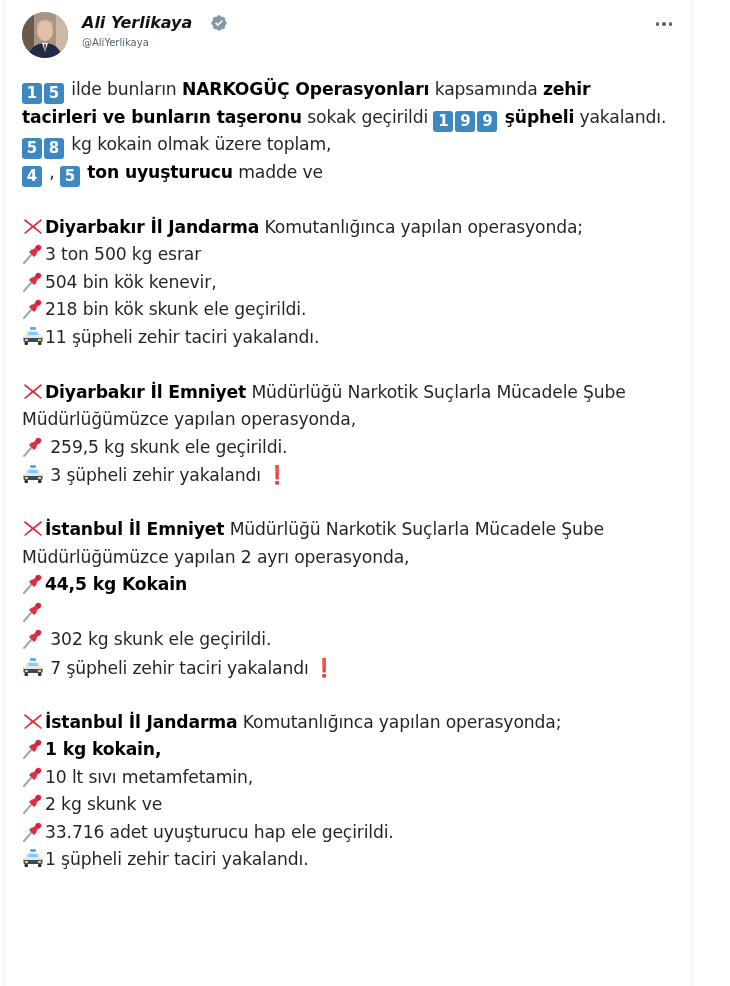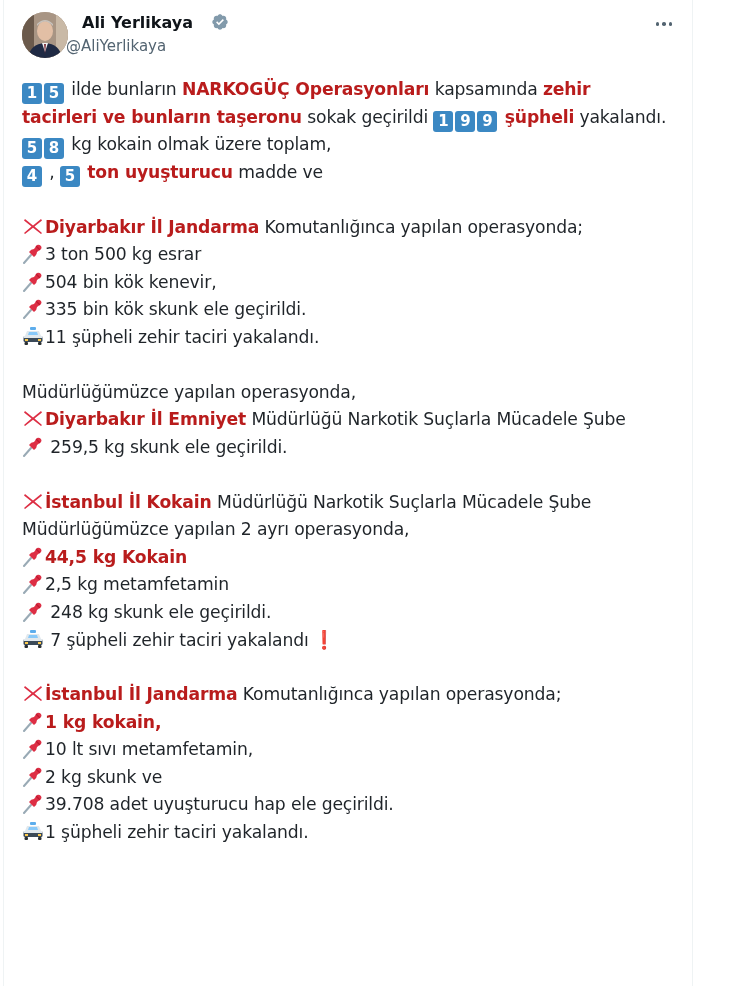--- a/index.html
+++ b/index.html
@@ -5,33 +5,33 @@
   html, body { margin:0; padding:0; background:#ffffff; }
   body { width:730px; height:986px; overflow:hidden; position:relative;
          font-family:"DejaVu Sans","Liberation Sans",sans-serif; color:#0f1419; }
   .left-border { position:absolute; left:3px; top:0; width:1px; height:986px; background:#eff3f4; }
   .right-border { position:absolute; left:692px; top:0; width:1px; height:986px; background:#eff3f4; }
   .tweet { position:absolute; left:22px; top:0; width:662px; }
   .header { position:relative; height:68px; }
   .avatar { position:absolute; left:0; top:12px; width:46px; height:46px; border-radius:50%;
             overflow:hidden; background:#b9a99a; }
   .avatar svg { width:46px; height:46px; display:block; }
-  .name-row { position:absolute; left:60px; top:13px; display:flex; align-items:flex-start; gap:18px; }
+  .name-row { position:absolute; left:60px; top:13px; display:flex; align-items:flex-end; gap:18px;font-style:italic; }
   .display-name { font-weight:bold; font-size:16px; color:#0f1419; }
   .verified { width:18px; height:18px; display:inline-block; }
-  .handle { position:absolute; left:44px; top:37px; font-size:15px; color:#536471; }
+  .handle { position:absolute; left:60px; top:37px; font-size:10px; color:#536471; }
   .more { position:absolute; left:630px; top:16px; width:24px; height:16px; display:flex;
           justify-content:center; align-items:center; gap:3px; cursor:pointer; }
   .more span { width:3.5px; height:3.5px; border-radius:50%; background:#536471; display:block; }
 
   .body { position:absolute; left:0; top:76px; width:670px; font-size:17.2px; line-height:27.5px;
           color:#1f2429; letter-spacing:-0.15px; }
   .line { white-space:nowrap; height:27.5px; }
   .gap { height:27.5px; }
-  b { font-weight:bold; color:#b91c1c; }
+  b { font-weight:bold; color:#000000; }
   .kc { display:inline-block; width:20px; height:21px; line-height:21px; text-align:center;
         background:#3b88c3; color:#fff; font-weight:bold; font-size:15px; border-radius:3px;
         margin-right:2px; vertical-align:-3px; letter-spacing:0; }
   .emoji { display:inline-block; width:22px; height:22px; vertical-align:-4px; margin-right:1px; }
   .emoji svg { width:22px; height:22px; display:block; }
   .excl { color:#d9323e; font-weight:bold; font-size:18px; }
 </style>
 </head>
 <body>
 
@@ -96,62 +96,73 @@
             </svg></span><span style="white-space:pre">3 ton 500 kg esrar</span></div>
         <div class="line"><span class="emoji"><svg viewBox="0 0 22 22">
               <path d="M2 21 L9 13" stroke="#99aab5" stroke-width="2" stroke-linecap="round"></path>
               <path d="M7 10 Q9 7 12 7 L15 3 Q17 2 19 4 Q20 6 19 7 L15 10 Q15 13 12 15 Z" fill="#dd2e44"></path>
               <path d="M14 4 L18 8" stroke="#be1931" stroke-width="1.2"></path>
             </svg></span><span style="white-space:pre">504 bin kök kenevir,</span></div>
         <div class="line"><span class="emoji"><svg viewBox="0 0 22 22">
               <path d="M2 21 L9 13" stroke="#99aab5" stroke-width="2" stroke-linecap="round"></path>
               <path d="M7 10 Q9 7 12 7 L15 3 Q17 2 19 4 Q20 6 19 7 L15 10 Q15 13 12 15 Z" fill="#dd2e44"></path>
               <path d="M14 4 L18 8" stroke="#be1931" stroke-width="1.2"></path>
-            </svg></span><span style="white-space:pre">335 bin kök skunk ele geçirildi.</span></div>
+            </svg></span><span style="white-space:pre">218 bin kök skunk ele geçirildi.</span></div>
         <div class="line"><span class="emoji"><svg viewBox="0 0 22 22">
               <rect x="8" y="2" width="6" height="3" rx="1" fill="#5dadec"></rect>
               <path d="M3 11 L5 6 L17 6 L19 11 Z" fill="#e1e8ed"></path>
               <path d="M6 10 L7 7 L15 7 L16 10 Z" fill="#88c9f9"></path>
               <rect x="1.5" y="11" width="19" height="6" rx="1.5" fill="#3b4a58"></rect>
               <rect x="1.5" y="11" width="19" height="2" fill="#e1e8ed"></rect>
               <rect x="3" y="14" width="3" height="2" fill="#ffcc4d"></rect>
               <rect x="16" y="14" width="3" height="2" fill="#ffcc4d"></rect>
               <rect x="2.5" y="17" width="3.5" height="3" rx="1" fill="#292f33"></rect>
               <rect x="16" y="17" width="3.5" height="3" rx="1" fill="#292f33"></rect>
             </svg></span><span style="white-space:pre">11 şüpheli zehir taciri yakalandı.</span></div>
         <div class="gap"></div>
+        <div class="line"><span class="emoji"><svg viewBox="0 0 22 22">
+              <path d="M3 4 L11 10.5 L19 4 L20 5.5 L12.5 11.5 L20 18 L19 19 L11 12.8 L3 19 L2 18 L9.5 11.5 L2 5.5 Z" fill="#dd2e44"></path>
+            </svg></span><b>Diyarbakır İl Emniyet</b><span> Müdürlüğü Narkotik Suçlarla Mücadele Şube</span></div>
         <div class="line">Müdürlüğümüzce yapılan operasyonda,</div>
         <div class="line"><span class="emoji"><svg viewBox="0 0 22 22">
-              <path d="M3 4 L11 10.5 L19 4 L20 5.5 L12.5 11.5 L20 18 L19 19 L11 12.8 L3 19 L2 18 L9.5 11.5 L2 5.5 Z" fill="#dd2e44"></path>
-            </svg></span><b>Diyarbakır İl Emniyet</b><span> Müdürlüğü Narkotik Suçlarla Mücadele Şube</span></div>
-        <div class="line"><span class="emoji"><svg viewBox="0 0 22 22">
               <path d="M2 21 L9 13" stroke="#99aab5" stroke-width="2" stroke-linecap="round"></path>
               <path d="M7 10 Q9 7 12 7 L15 3 Q17 2 19 4 Q20 6 19 7 L15 10 Q15 13 12 15 Z" fill="#dd2e44"></path>
               <path d="M14 4 L18 8" stroke="#be1931" stroke-width="1.2"></path>
             </svg></span><span style="white-space:pre"> 259,5 kg skunk ele geçirildi.</span></div>
-        <div class="gap"></div>
-        <div class="line"><span class="emoji"><svg viewBox="0 0 22 22">
-              <path d="M3 4 L11 10.5 L19 4 L20 5.5 L12.5 11.5 L20 18 L19 19 L11 12.8 L3 19 L2 18 L9.5 11.5 L2 5.5 Z" fill="#dd2e44"></path>
-            </svg></span><b>İstanbul İl Kokain</b><span> Müdürlüğü Narkotik Suçlarla Mücadele Şube</span></div>
+        <div class="line"><span class="emoji"><svg viewBox="0 0 22 22">
+              <rect x="8" y="2" width="6" height="3" rx="1" fill="#5dadec"></rect>
+              <path d="M3 11 L5 6 L17 6 L19 11 Z" fill="#e1e8ed"></path>
+              <path d="M6 10 L7 7 L15 7 L16 10 Z" fill="#88c9f9"></path>
+              <rect x="1.5" y="11" width="19" height="6" rx="1.5" fill="#3b4a58"></rect>
+              <rect x="1.5" y="11" width="19" height="2" fill="#e1e8ed"></rect>
+              <rect x="3" y="14" width="3" height="2" fill="#ffcc4d"></rect>
+              <rect x="16" y="14" width="3" height="2" fill="#ffcc4d"></rect>
+              <rect x="2.5" y="17" width="3.5" height="3" rx="1" fill="#292f33"></rect>
+              <rect x="16" y="17" width="3.5" height="3" rx="1" fill="#292f33"></rect>
+            </svg></span><span style="white-space:pre"> 3 şüpheli zehir yakalandı </span><span class="excl">❗</span></div>
+        <div class="gap"></div>
+        <div class="line"><span class="emoji"><svg viewBox="0 0 22 22">
+              <path d="M3 4 L11 10.5 L19 4 L20 5.5 L12.5 11.5 L20 18 L19 19 L11 12.8 L3 19 L2 18 L9.5 11.5 L2 5.5 Z" fill="#dd2e44"></path>
+            </svg></span><b>İstanbul İl Emniyet</b><span> Müdürlüğü Narkotik Suçlarla Mücadele Şube</span></div>
         <div class="line">Müdürlüğümüzce yapılan 2 ayrı operasyonda,</div>
         <div class="line"><span class="emoji"><svg viewBox="0 0 22 22">
               <path d="M2 21 L9 13" stroke="#99aab5" stroke-width="2" stroke-linecap="round"></path>
               <path d="M7 10 Q9 7 12 7 L15 3 Q17 2 19 4 Q20 6 19 7 L15 10 Q15 13 12 15 Z" fill="#dd2e44"></path>
               <path d="M14 4 L18 8" stroke="#be1931" stroke-width="1.2"></path>
             </svg></span><b style="white-space:pre">44,5 kg Kokain</b></div>
         <div class="line"><span class="emoji"><svg viewBox="0 0 22 22">
               <path d="M2 21 L9 13" stroke="#99aab5" stroke-width="2" stroke-linecap="round"></path>
               <path d="M7 10 Q9 7 12 7 L15 3 Q17 2 19 4 Q20 6 19 7 L15 10 Q15 13 12 15 Z" fill="#dd2e44"></path>
               <path d="M14 4 L18 8" stroke="#be1931" stroke-width="1.2"></path>
-            </svg></span><span style="white-space:pre">2,5 kg metamfetamin</span></div>
-        <div class="line"><span class="emoji"><svg viewBox="0 0 22 22">
-              <path d="M2 21 L9 13" stroke="#99aab5" stroke-width="2" stroke-linecap="round"></path>
-              <path d="M7 10 Q9 7 12 7 L15 3 Q17 2 19 4 Q20 6 19 7 L15 10 Q15 13 12 15 Z" fill="#dd2e44"></path>
-              <path d="M14 4 L18 8" stroke="#be1931" stroke-width="1.2"></path>
-            </svg></span><span style="white-space:pre"> 248 kg skunk ele geçirildi.</span></div>
+            </svg></span></div>
+        <div class="line"><span class="emoji"><svg viewBox="0 0 22 22">
+              <path d="M2 21 L9 13" stroke="#99aab5" stroke-width="2" stroke-linecap="round"></path>
+              <path d="M7 10 Q9 7 12 7 L15 3 Q17 2 19 4 Q20 6 19 7 L15 10 Q15 13 12 15 Z" fill="#dd2e44"></path>
+              <path d="M14 4 L18 8" stroke="#be1931" stroke-width="1.2"></path>
+            </svg></span><span style="white-space:pre"> 302 kg skunk ele geçirildi.</span></div>
         <div class="line"><span class="emoji"><svg viewBox="0 0 22 22">
               <rect x="8" y="2" width="6" height="3" rx="1" fill="#5dadec"></rect>
               <path d="M3 11 L5 6 L17 6 L19 11 Z" fill="#e1e8ed"></path>
               <path d="M6 10 L7 7 L15 7 L16 10 Z" fill="#88c9f9"></path>
               <rect x="1.5" y="11" width="19" height="6" rx="1.5" fill="#3b4a58"></rect>
               <rect x="1.5" y="11" width="19" height="2" fill="#e1e8ed"></rect>
               <rect x="3" y="14" width="3" height="2" fill="#ffcc4d"></rect>
               <rect x="16" y="14" width="3" height="2" fill="#ffcc4d"></rect>
               <rect x="2.5" y="17" width="3.5" height="3" rx="1" fill="#292f33"></rect>
               <rect x="16" y="17" width="3.5" height="3" rx="1" fill="#292f33"></rect>
@@ -172,21 +183,21 @@
             </svg></span><span style="white-space:pre">10 lt sıvı metamfetamin,</span></div>
         <div class="line"><span class="emoji"><svg viewBox="0 0 22 22">
               <path d="M2 21 L9 13" stroke="#99aab5" stroke-width="2" stroke-linecap="round"></path>
               <path d="M7 10 Q9 7 12 7 L15 3 Q17 2 19 4 Q20 6 19 7 L15 10 Q15 13 12 15 Z" fill="#dd2e44"></path>
               <path d="M14 4 L18 8" stroke="#be1931" stroke-width="1.2"></path>
             </svg></span><span style="white-space:pre">2 kg skunk ve</span></div>
         <div class="line"><span class="emoji"><svg viewBox="0 0 22 22">
               <path d="M2 21 L9 13" stroke="#99aab5" stroke-width="2" stroke-linecap="round"></path>
               <path d="M7 10 Q9 7 12 7 L15 3 Q17 2 19 4 Q20 6 19 7 L15 10 Q15 13 12 15 Z" fill="#dd2e44"></path>
               <path d="M14 4 L18 8" stroke="#be1931" stroke-width="1.2"></path>
-            </svg></span><span style="white-space:pre">39.708 adet uyuşturucu hap ele geçirildi.</span></div>
+            </svg></span><span style="white-space:pre">33.716 adet uyuşturucu hap ele geçirildi.</span></div>
         <div class="line"><span class="emoji"><svg viewBox="0 0 22 22">
               <rect x="8" y="2" width="6" height="3" rx="1" fill="#5dadec"></rect>
               <path d="M3 11 L5 6 L17 6 L19 11 Z" fill="#e1e8ed"></path>
               <path d="M6 10 L7 7 L15 7 L16 10 Z" fill="#88c9f9"></path>
               <rect x="1.5" y="11" width="19" height="6" rx="1.5" fill="#3b4a58"></rect>
               <rect x="1.5" y="11" width="19" height="2" fill="#e1e8ed"></rect>
               <rect x="3" y="14" width="3" height="2" fill="#ffcc4d"></rect>
               <rect x="16" y="14" width="3" height="2" fill="#ffcc4d"></rect>
               <rect x="2.5" y="17" width="3.5" height="3" rx="1" fill="#292f33"></rect>
               <rect x="16" y="17" width="3.5" height="3" rx="1" fill="#292f33"></rect>

